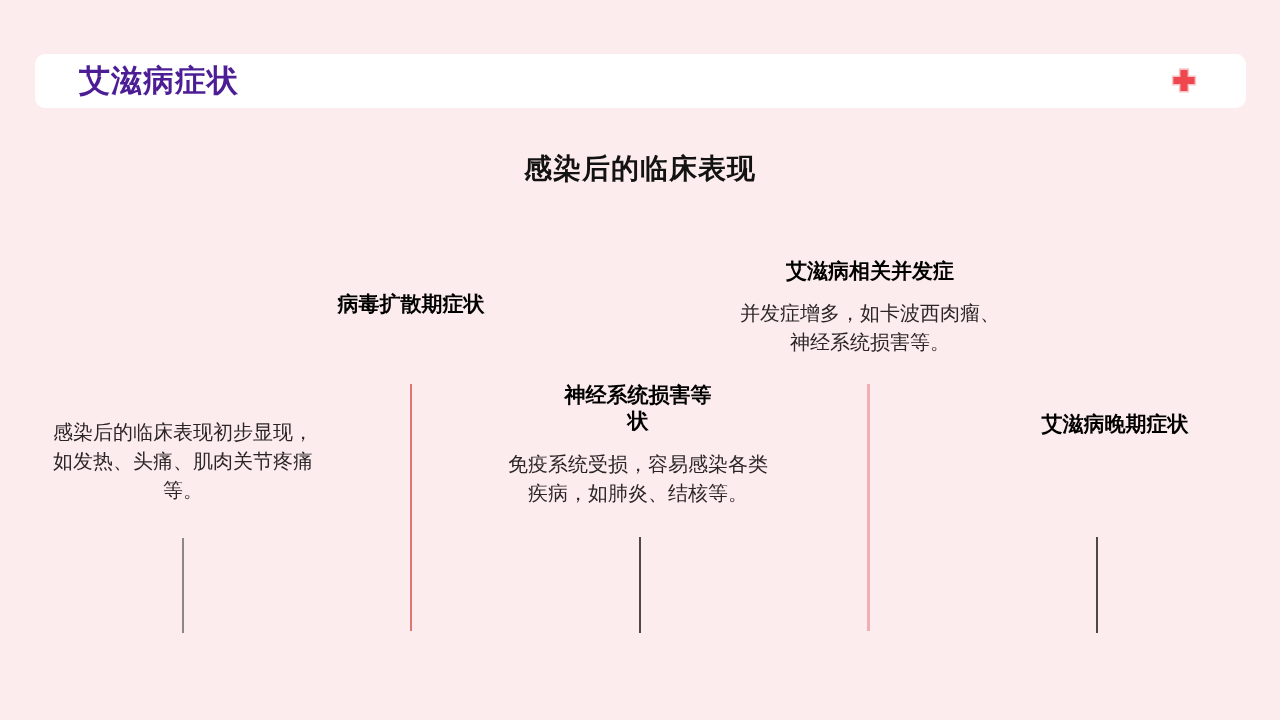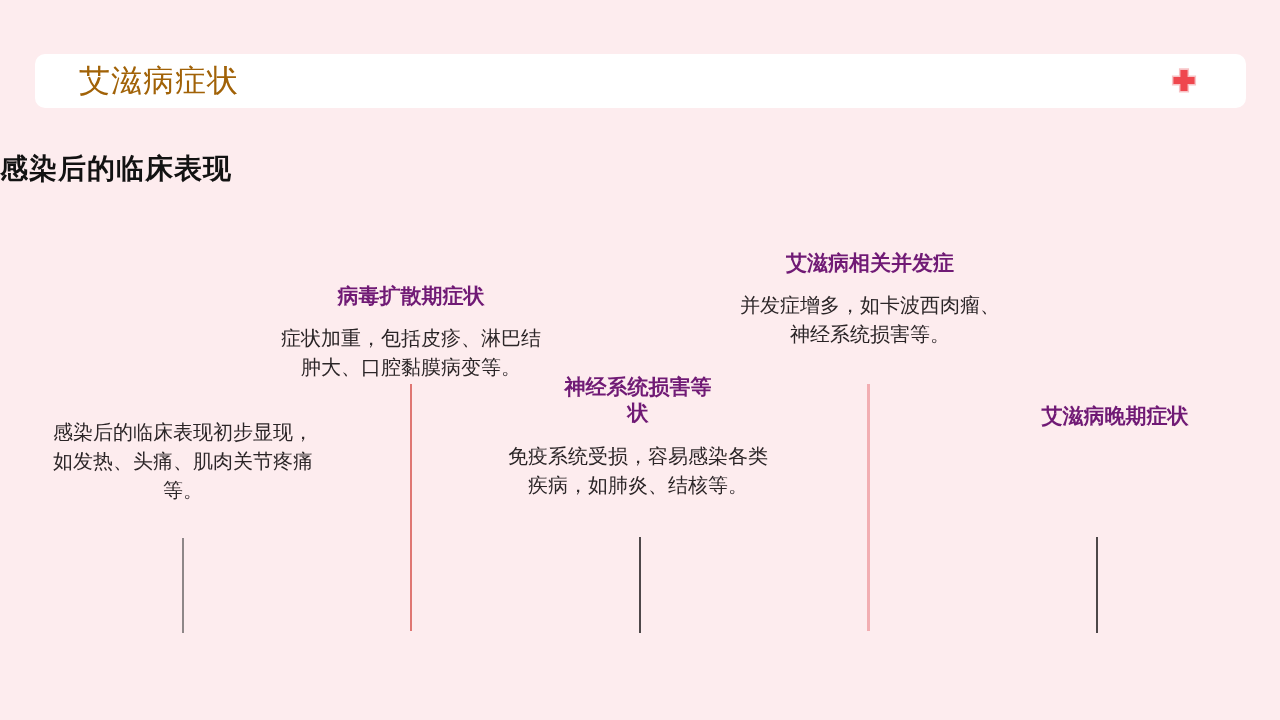--- a/index.html
+++ b/index.html
@@ -23,57 +23,57 @@
     width: 1211px;
     height: 54px;
     background: #FFFFFF;
     border-radius: 10px;
     display: flex;
     align-items: center;
   }
   .header-title {
     margin: 0 0 0 44px;
     font-size: 31px;
-    font-weight: normal;
-    color: #a16207;
+    font-weight: bold;
+    color: #4c1d95;
     letter-spacing: 1px;
   }
   .cross-wrap {
     position: absolute;
     right: 49px;
     top: 50%;
     transform: translateY(-50%);
     line-height: 0;
   }
   
   .section-title {
     position: absolute;
     left: 0;
     top: 150px;
     width: 100%;
     margin: 0;
-    text-align: left;
+    text-align: center;
     font-size: 28px;
     font-weight: bold;
     color: #121212;
     letter-spacing: 1px;
   }
   
   .stage {
     position: absolute;
     width: 260px;
     text-align: center;
     color: #2B2527;
   }
   .stage h3 {
-    margin: 0;
+    margin: 8px;
     font-size: 21px;
     line-height: 1.25;
     font-weight: bold;
-    color: #701a75;
+    color: #000000;
     white-space: pre-line;
   }
   .stage p {
     margin: 15px auto 0;
     font-size: 20px;
     line-height: 1.45;
     white-space: pre-line;
   }
   .stage-1 { left: 53px;  top: 403px; }
   .stage-2 { left: 281px; top: 283px; }
@@ -107,22 +107,20 @@
   <div>
 
     <div class="stage stage-1">
       <p>感染后的临床表现初步显现，
 如发热、头痛、肌肉关节疼痛
 等。</p>
     </div>
 
     <div class="stage stage-2">
       <h3>病毒扩散期症状</h3>
-      <p>症状加重，包括皮疹、淋巴结
-肿大、口腔黏膜病变等。</p>
     </div>
 
     <div class="stage stage-3">
       <h3>神经系统损害等
 状</h3>
       <p>免疫系统受损，容易感染各类
 疾病，如肺炎、结核等。</p>
     </div>
 
     <div class="stage stage-4">

